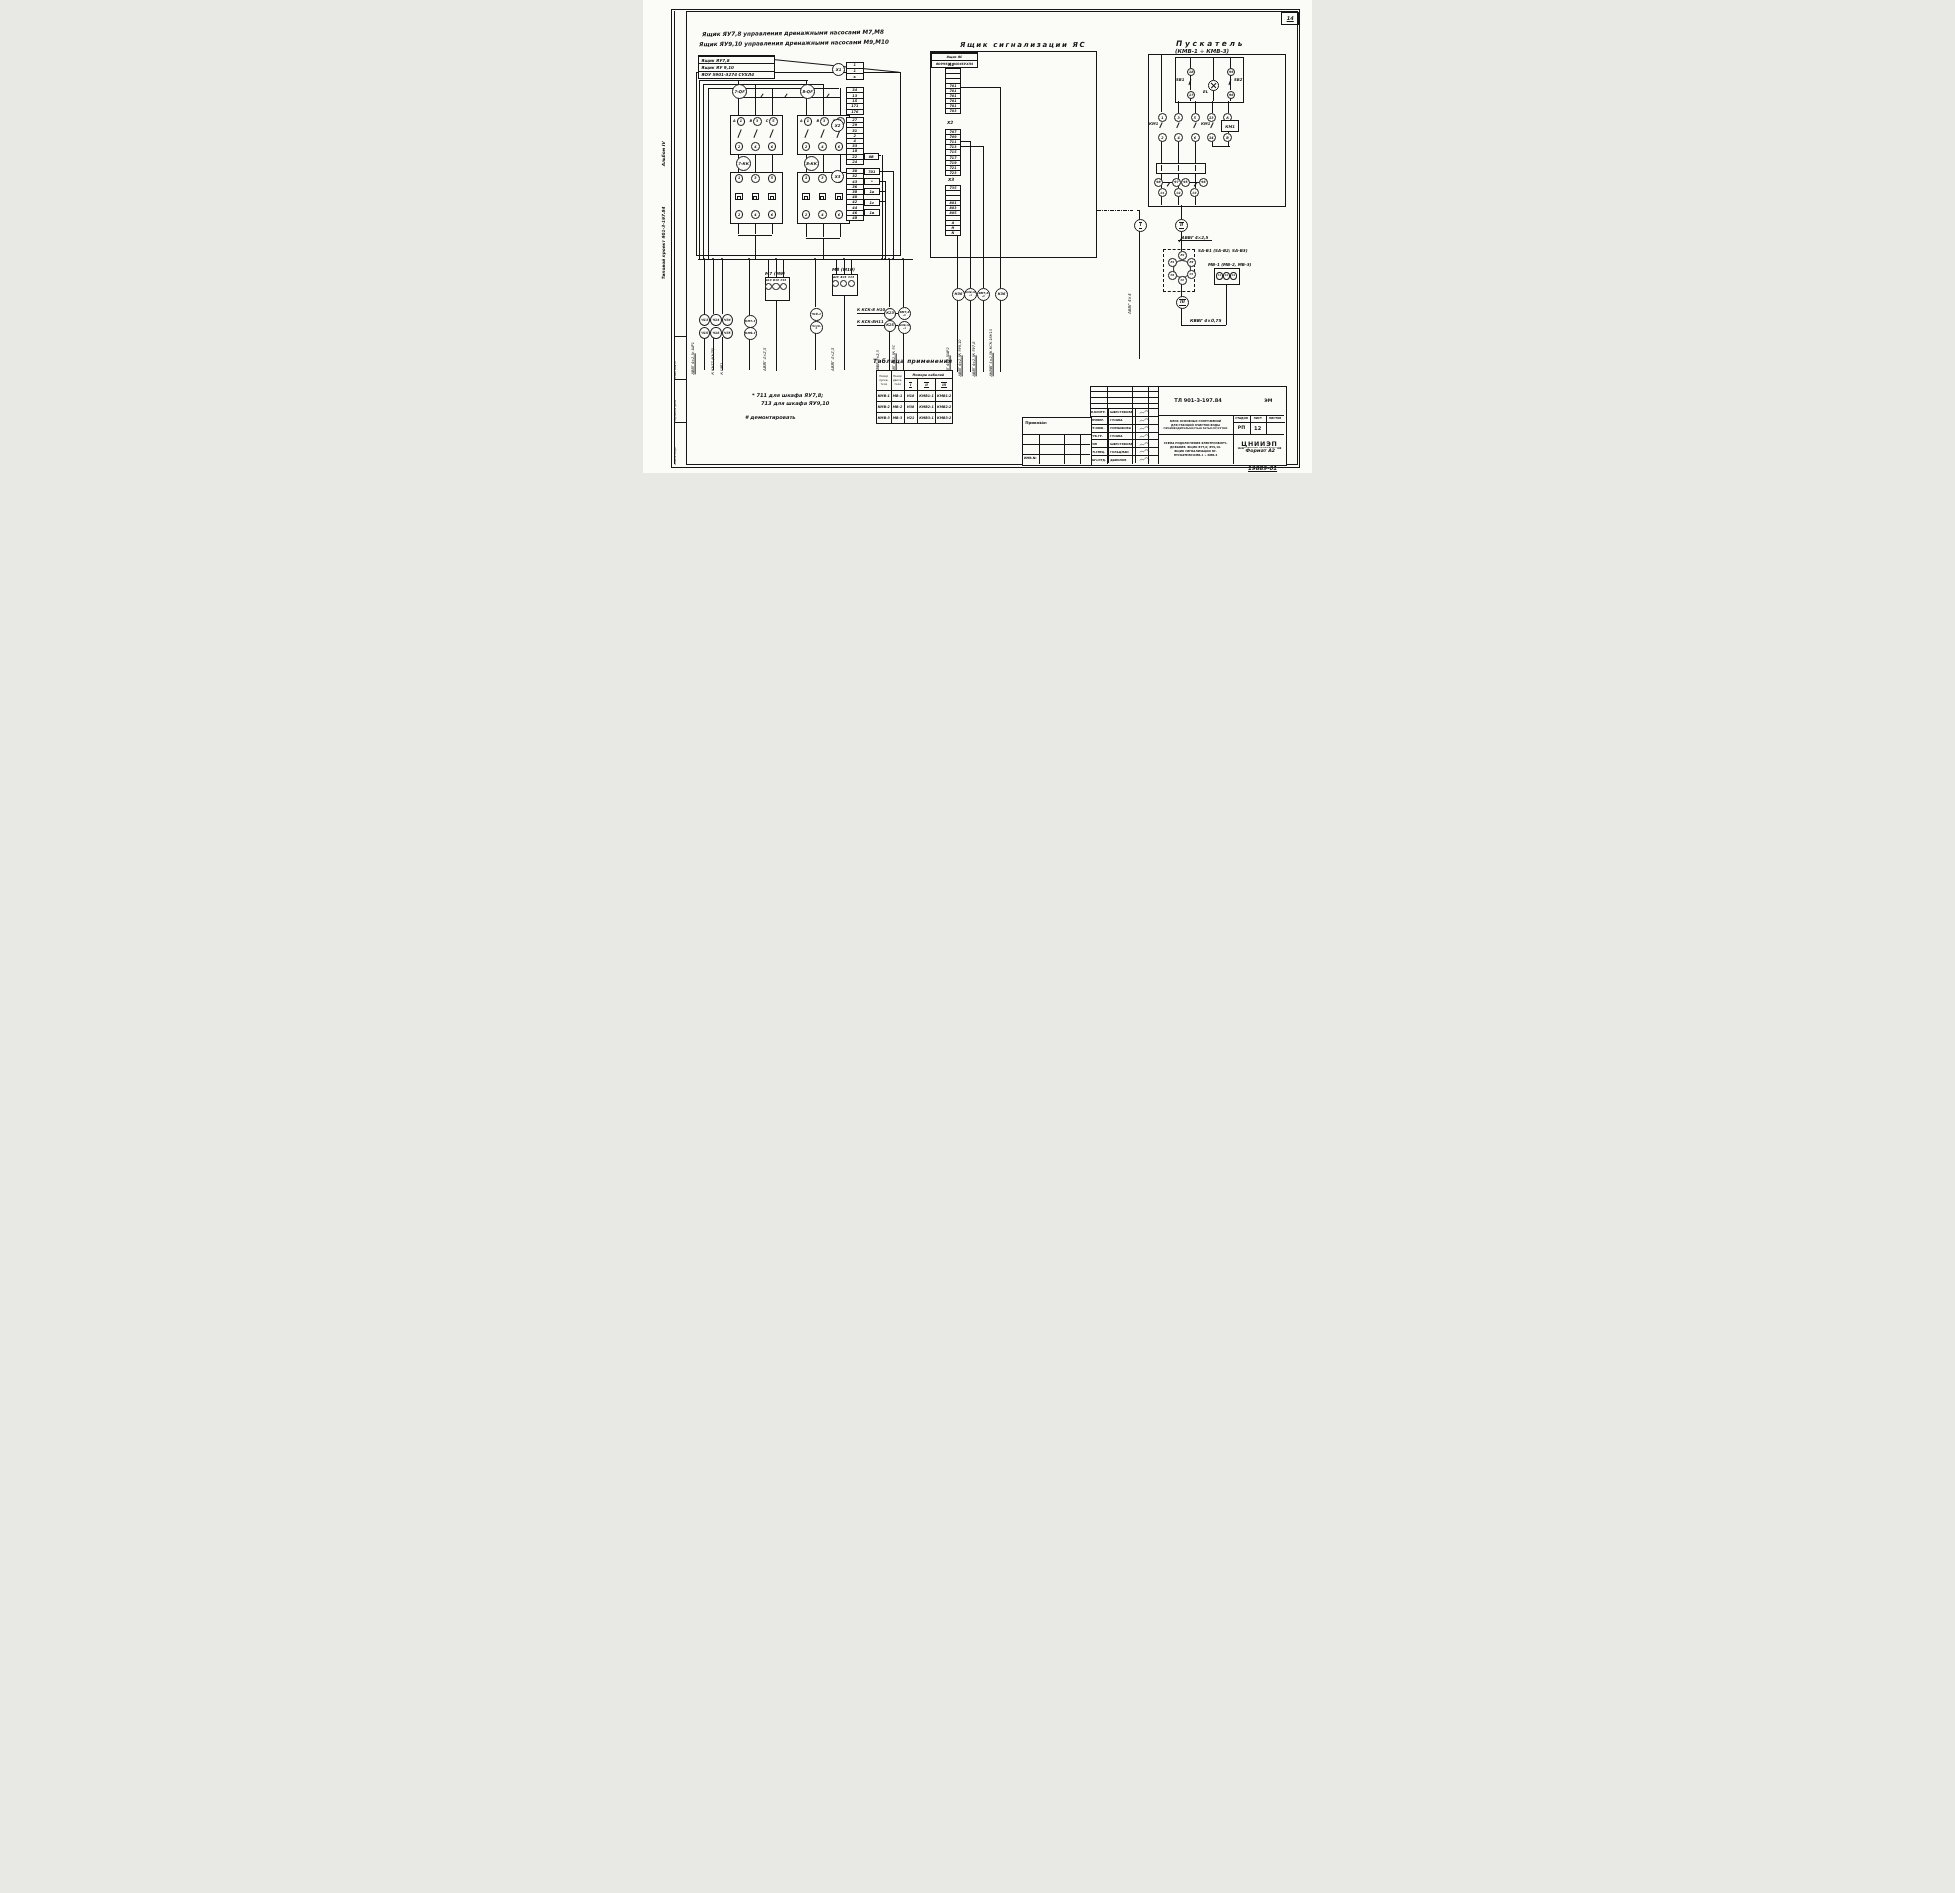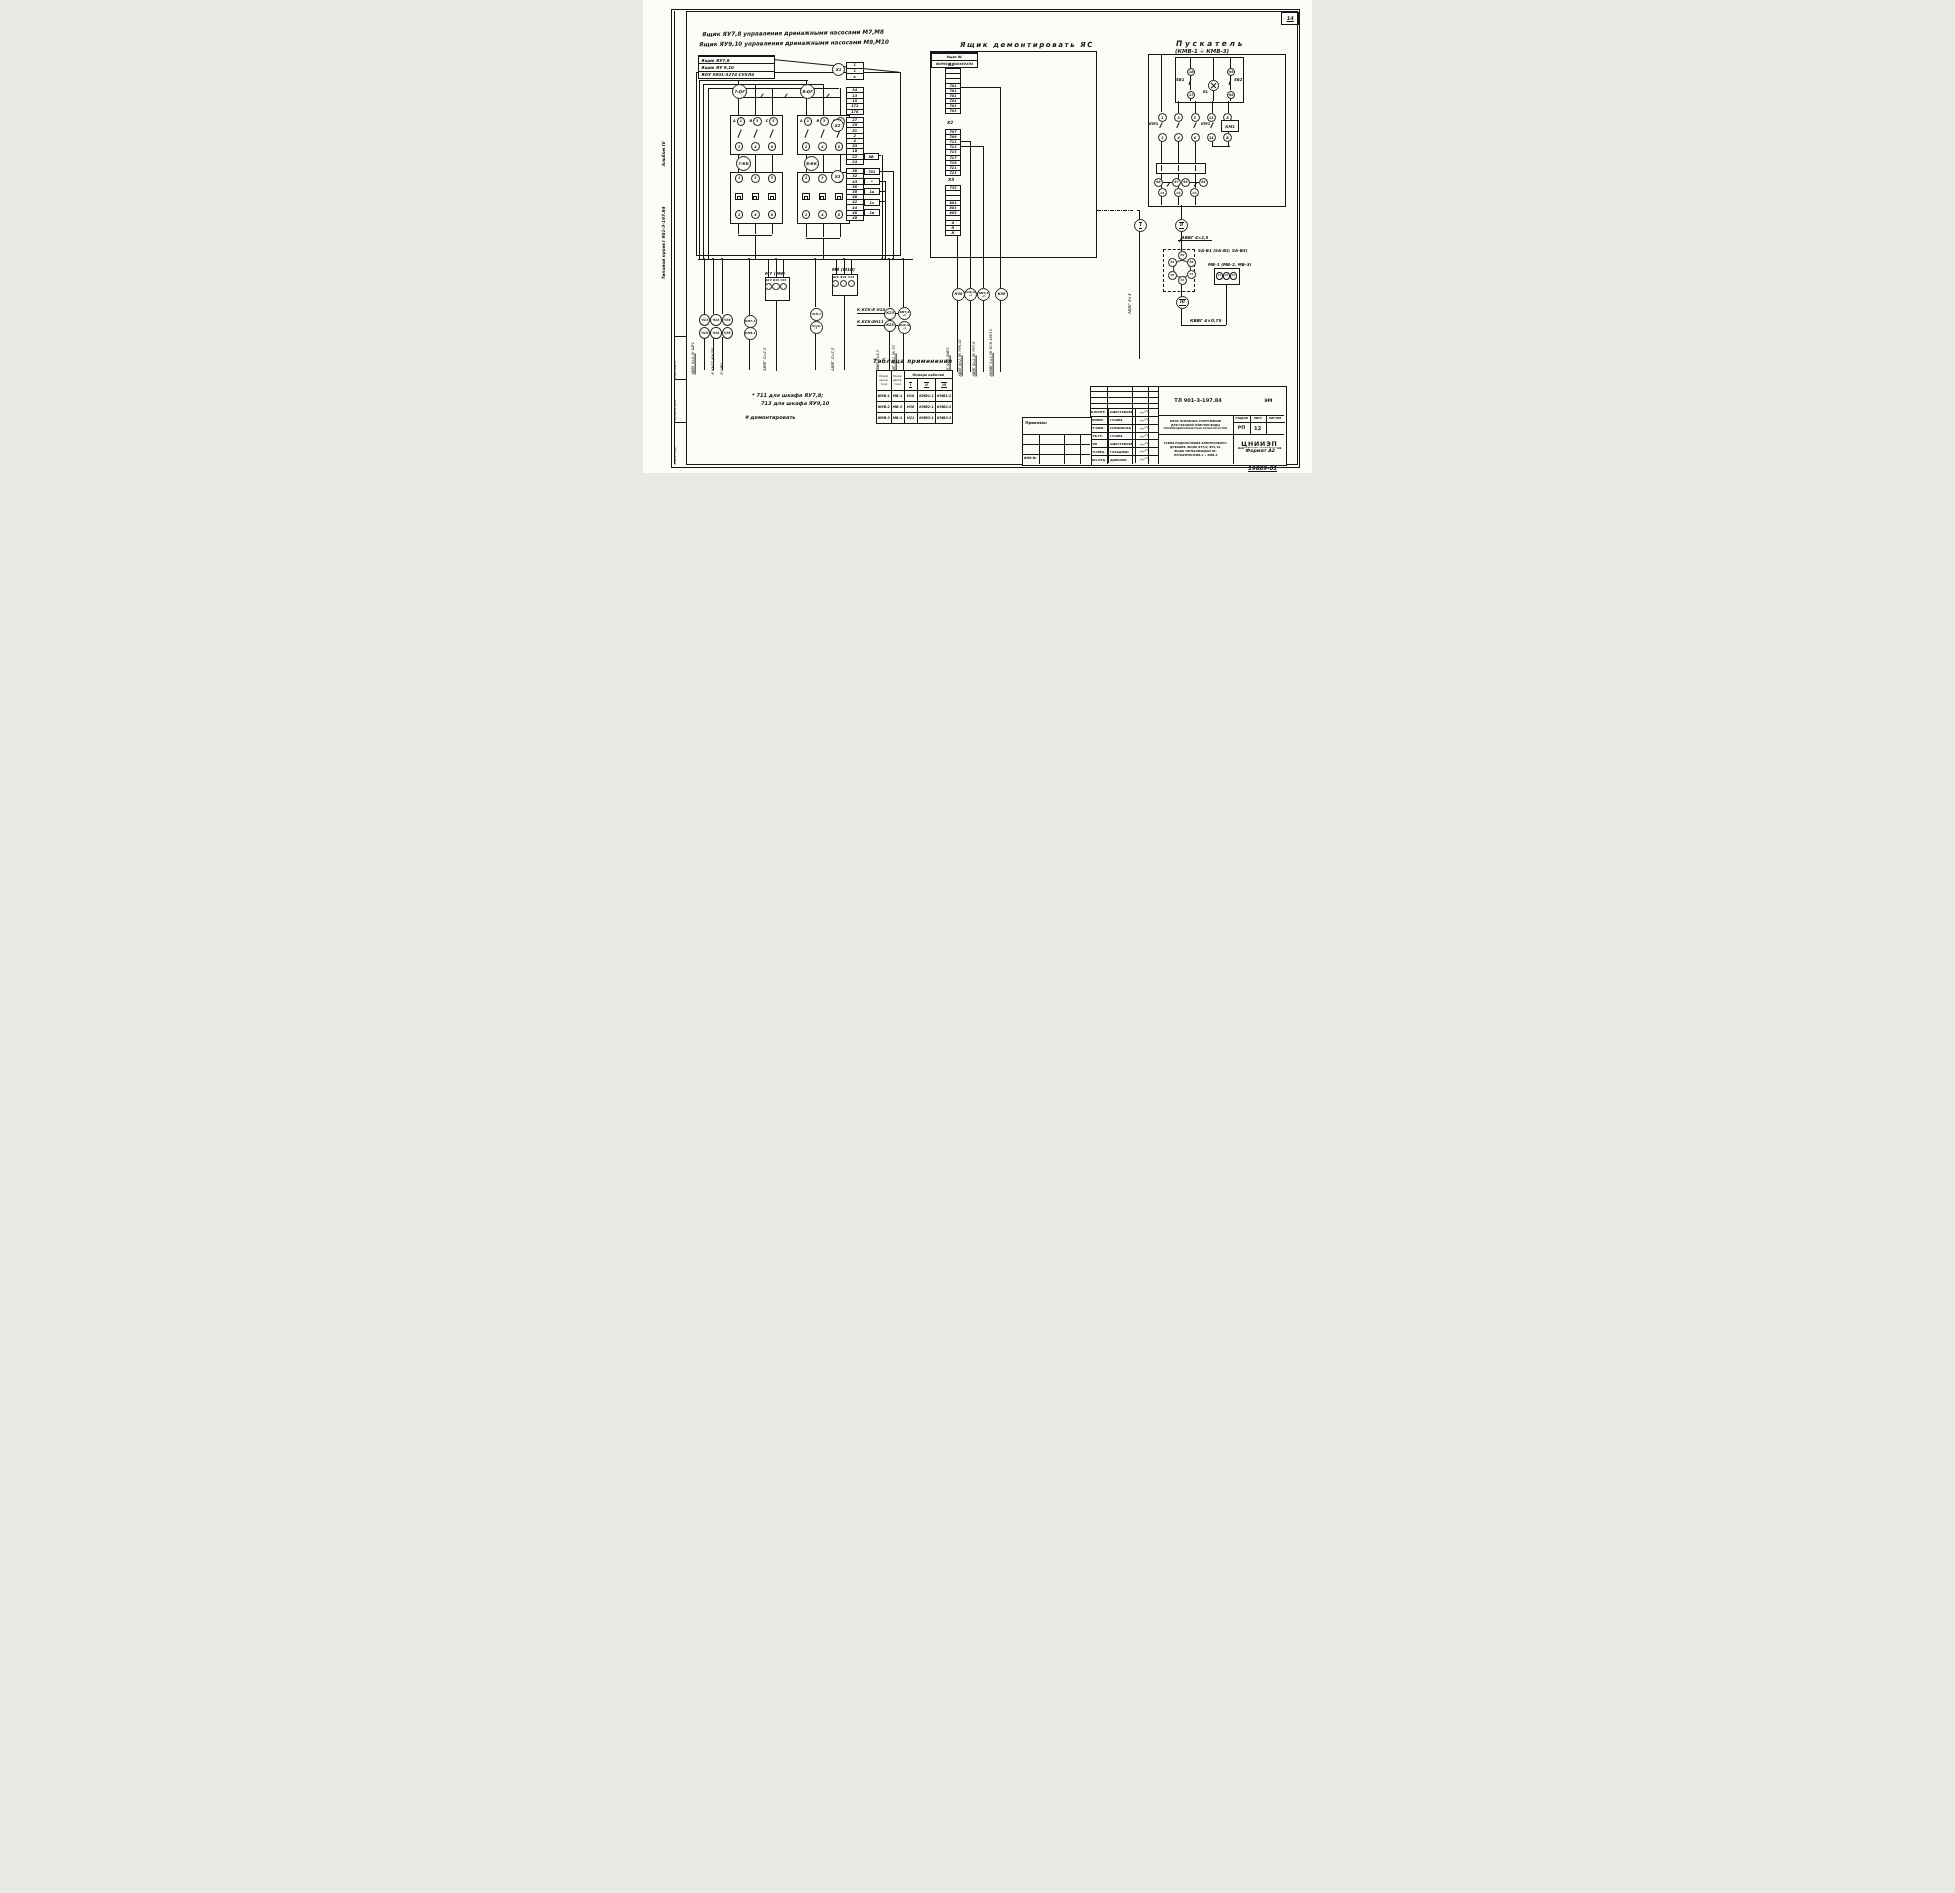--- a/index.html
+++ b/index.html
@@ -491,21 +491,21 @@
   </div>
   <div class="vlabel" style="left:72px;top:370px;font-size:3.5px;">К КН77 (КН78)</div>
   <div class="vlabel" style="left:81px;top:370px;font-size:3.5px;">К ШР2</div>
   <div class="vlabel" style="left:125px;top:366px;font-size:3.9px;">АВВГ 4×2,5</div>
   <div class="vlabel" style="left:193px;top:366px;font-size:3.9px;">АВВГ 4×2,5</div>
   <div class="vlabel" style="left:238px;top:370px;font-size:3.7px;">АКВВГ 5×2,5</div>
   <div class="vlabel" style="left:253px;top:370px;font-size:3.5px;">
     <span class="cname">АВВГ 4×2,5</span><span>К ЯС</span>
   </div>
 
-  <div class="lbl" style="left:317px;top:41px;font-size:7px;font-weight:bold;letter-spacing:1.6px;">Ящик  демонтировать  ЯС</div>
+  <div class="lbl" style="left:317px;top:41px;font-size:7px;font-weight:bold;letter-spacing:1.6px;">Ящик  сигнализации  ЯС</div>
   <div class="box" style="left:287px;top:51px;width:165px;height:205px;"></div>
   <div class="abs" style="left:288px;top:52px;width:45px;border:0.8px solid #161616;background:#fbfbf8;">
 
   <div style="border-top:0.5px solid #161616;height:5.9px;display:flex;align-items:center;justify-content:center;font:italic bold 3.1px 'DejaVu Sans',sans-serif;white-space:nowrap;overflow:hidden;">Ящик ЯС</div>
       <div style="border-top:0.5px solid #161616;height:5.9px;display:flex;align-items:center;justify-content:center;font:italic bold 3.1px 'DejaVu Sans',sans-serif;white-space:nowrap;overflow:hidden;">ЯОУ9501-00046УХЛ4</div>
     </div>
 
   <div class="lbl" style="left:305px;top:62px;font-size:4.3px;font-weight:bold;">X1</div>
   <div class="strip" style="left:302px;top:68px;width:14px;height:44px;">
 

